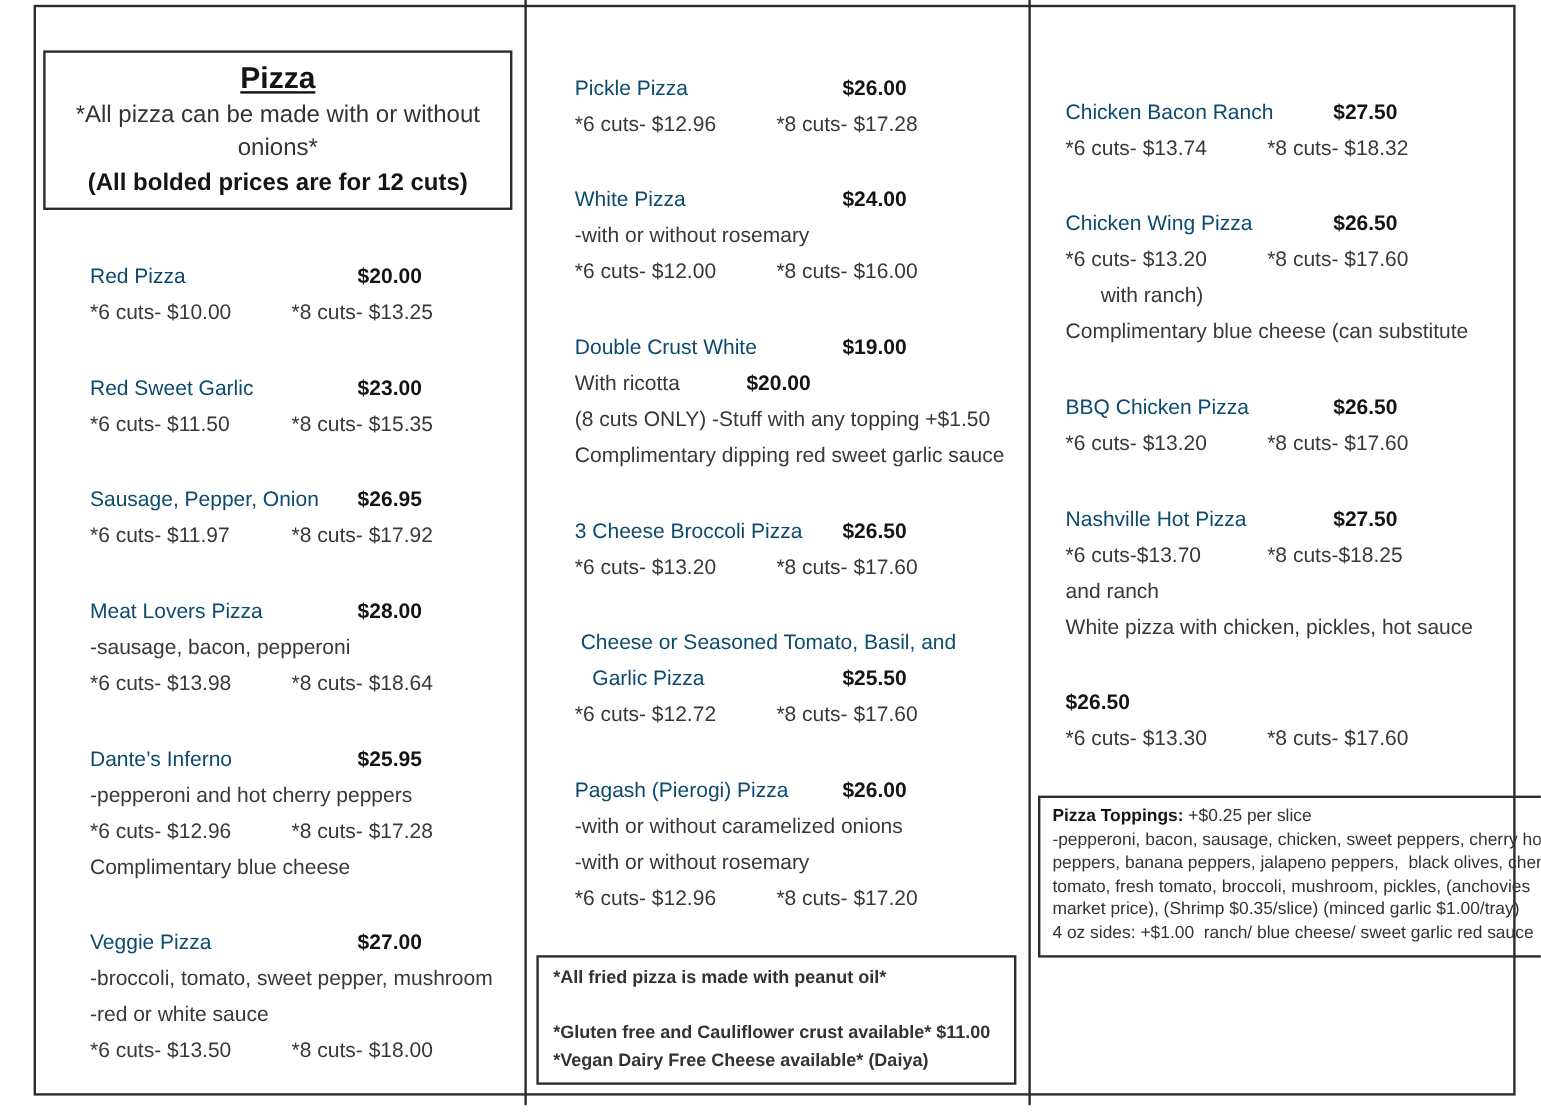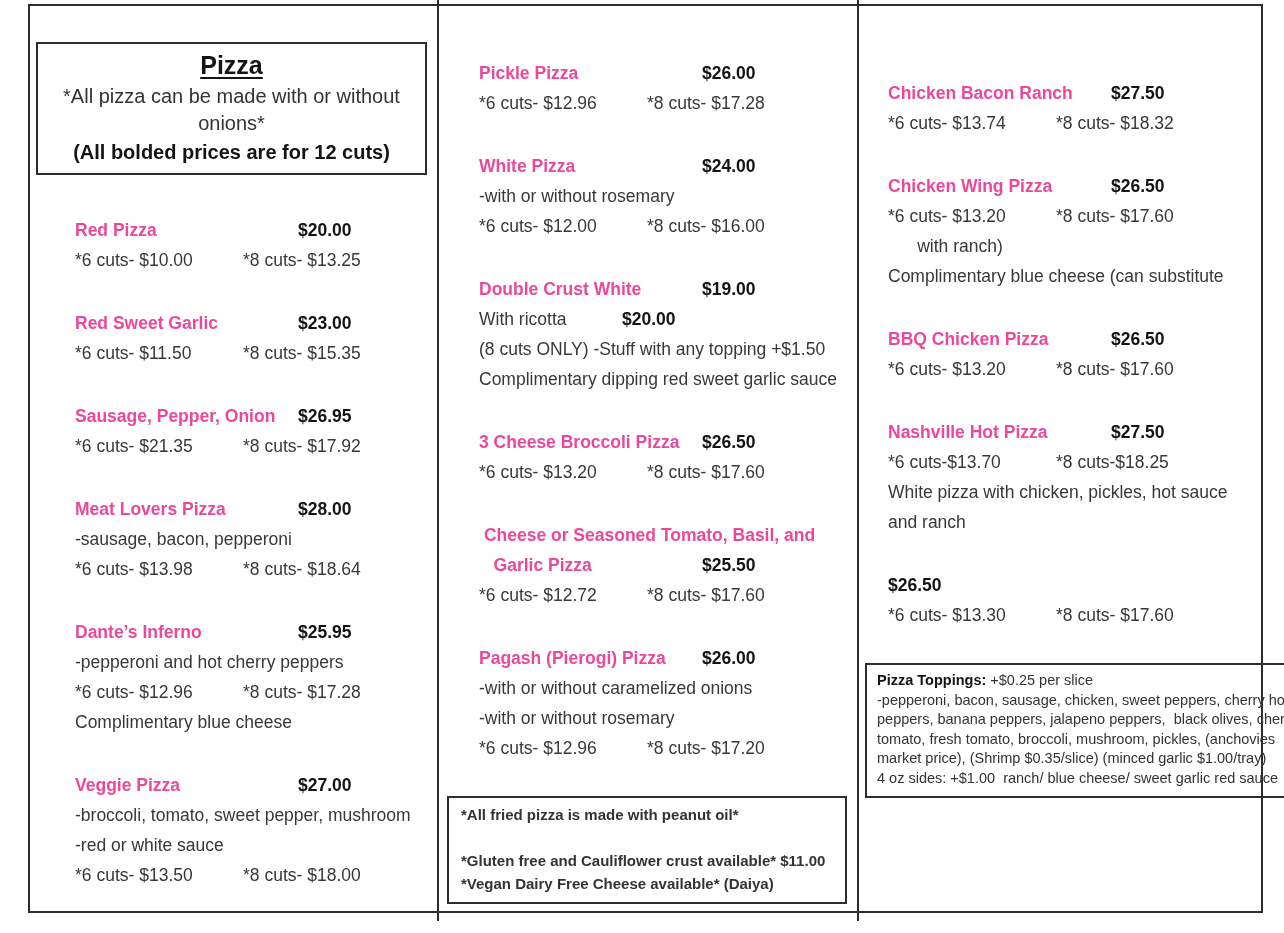--- a/index.html
+++ b/index.html
@@ -30,21 +30,21 @@
   .header-note1{font-size:20px;line-height:27px;color:#333;}
   .header-note2{font-size:20px;line-height:30px;font-weight:bold;color:#141414;}
 
   
   .items{box-sizing:border-box;}
   #col1 .items{padding-left:45px;padding-right:6px;}
   #col2 .items{padding-left:38px;padding-right:10px;padding-top:50px;}
   #col3 .items{padding-left:27px;padding-right:6px;padding-top:70px;}
   .menu-item{margin-bottom:33px;font-size:17.5px;line-height:30px;}
   .item-line,.cuts{display:flex;}
-  .name{font-weight:bold;color:#ec4899;min-width:213px;padding-right:10px;white-space:pre-wrap;}
+  .name{font-weight:normal;color:#0c4a6e;min-width:213px;padding-right:10px;white-space:pre-wrap;}
   .price{font-weight:bold;color:#141414;white-space:nowrap;}
   .with-text{min-width:133px;padding-right:10px;}
   .cuts-left{min-width:158px;padding-right:10px;white-space:nowrap;}
   .cuts-right{white-space:nowrap;}
   .desc-line{white-space:pre-wrap;}
 
   
   .footer-box{
     margin:28px 0 0 6px;width:400px;box-sizing:border-box;
     border:2px solid #2d2d2d;padding:5px 12px 7px 12px;
@@ -94,21 +94,21 @@
           <span class="cuts-left">*6 cuts- $11.50</span>
           <span class="cuts-right">*8 cuts- $15.35</span>
         </div>
       </div>
       <div class="menu-item">
         <div class="item-line">
           <span class="name">Sausage, Pepper, Onion</span>
           <span class="price">$26.95</span>
         </div>
         <div class="cuts">
-          <span class="cuts-left">*6 cuts- $21.35</span>
+          <span class="cuts-left">*6 cuts- $11.97</span>
           <span class="cuts-right">*8 cuts- $17.92</span>
         </div>
       </div>
       <div class="menu-item">
         <div class="item-line">
           <span class="name">Meat Lovers Pizza</span>
           <span class="price">$28.00</span>
         </div>
         <div class="desc-line">-sausage, bacon, pepperoni</div>
         <div class="cuts">
@@ -260,22 +260,22 @@
       </div>
       <div class="menu-item">
         <div class="item-line">
           <span class="name">Nashville Hot Pizza</span>
           <span class="price">$27.50</span>
         </div>
         <div class="cuts">
           <span class="cuts-left">*6 cuts-$13.70</span>
           <span class="cuts-right">*8 cuts-$18.25</span>
         </div>
+        <div class="desc-line">and ranch</div>
         <div class="desc-line">White pizza with chicken, pickles, hot sauce</div>
-        <div class="desc-line">and ranch</div>
       </div>
       <div class="menu-item">
         <div class="item-line">
           <span class="price">$26.50</span>
         </div>
         <div class="cuts">
           <span class="cuts-left">*6 cuts- $13.30</span>
           <span class="cuts-right">*8 cuts- $17.60</span>
         </div>
       </div>

